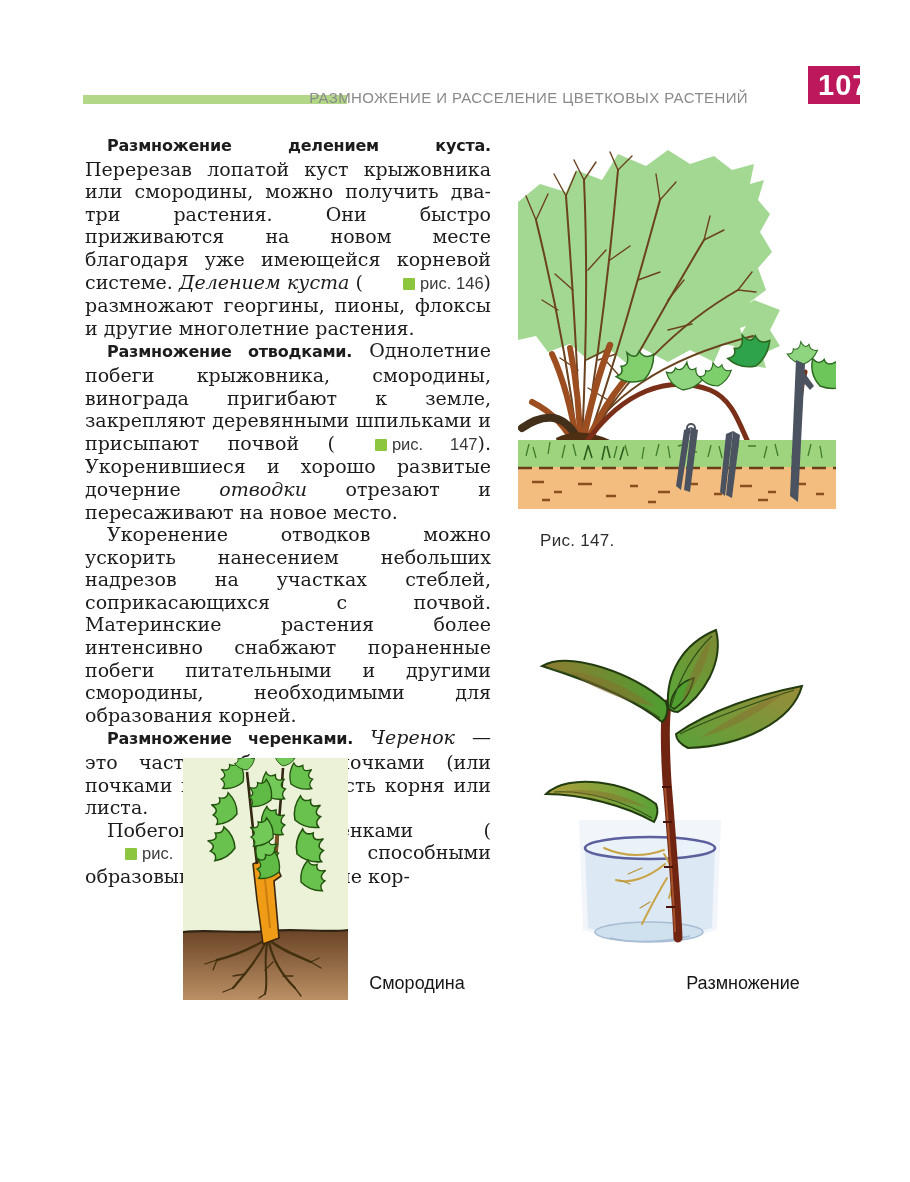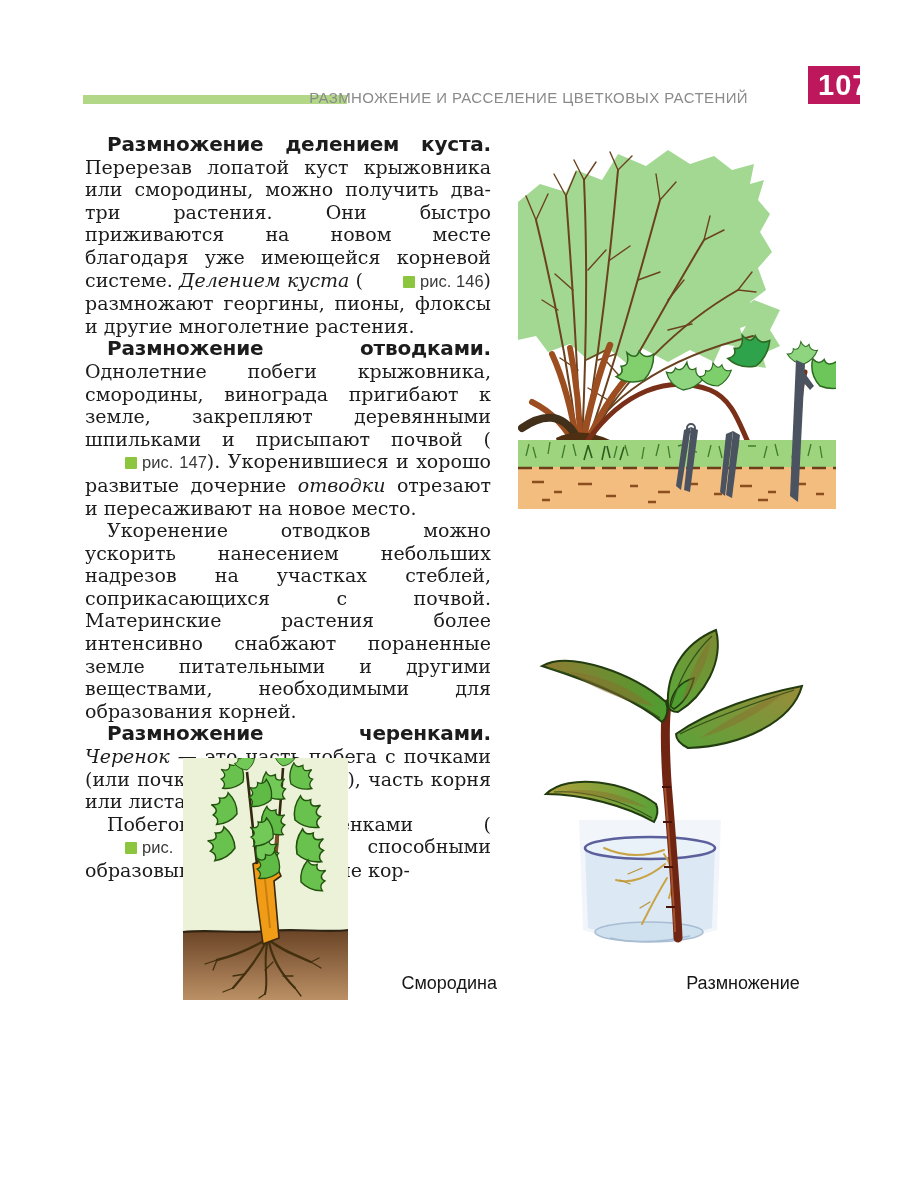--- a/index.html
+++ b/index.html
@@ -9,55 +9,55 @@
   .hdr-bar{position:absolute;left:83px;top:95px;width:264px;height:9px;background:#b2d786;}
   .hdr-title{position:absolute;top:89px;right:112px;font-family:"Liberation Sans",sans-serif;
              font-size:15px;color:#8a8a8a;letter-spacing:.4px;white-space:nowrap;}
   .pagenum{position:absolute;top:66px;left:808px;width:102px;height:38px;background:#b2d786;
            color:#fff;font-family:"Liberation Sans",sans-serif;font-weight:bold;font-size:29px;
            line-height:38px;padding-left:10px;box-sizing:border-box;letter-spacing:1px;}
   
   .body-text{position:absolute;left:85px;top:133px;width:406px;font-size:19px;line-height:22.6px;
              color:#1c1c1c;text-align:justify;}
   .para{margin:0;text-indent:22px;}
-  .run-lead{font-family:"DejaVu Sans",sans-serif;font-weight:bold;font-size:20px;letter-spacing:-.2px;}
+  .run-lead{font-family:"DejaVu Sans",sans-serif;font-weight:bold;font-size:16px;letter-spacing:-.2px;}
   .run-italic{font-style:italic;}
   .figref{white-space:nowrap;padding-left:40px;}
   .figsq{display:inline-block;width:12px;height:12px;background:#8cc63f;margin-right:5px;
          vertical-align:-1px;border-radius:1px;}
   .figreftext{font-family:"Liberation Sans",sans-serif;font-size:16.5px;color:#3a3a3a;}
   
   .fig147{position:absolute;left:518px;top:140px;}
   .figTrad{position:absolute;left:530px;top:622px;}
   .figSmor{position:absolute;left:183px;top:758px;}
   .fig147cap{position:absolute;left:540px;top:531px;width:260px;font-family:"Liberation Sans",sans-serif;}
   .capnum{font-size:17px;color:#2e2e2e;letter-spacing:.3px;}
   .capbold{font-weight:bold;font-size:18px;color:#111;line-height:26px;margin-top:5px;}
   .plantlbl{position:absolute;top:973px;font-family:"Liberation Sans",sans-serif;font-size:18px;
             color:#161616;text-align:center;}
-  #lblSmor{left:375px;width:122px;text-align:right;}
+  #lblSmor{left:356px;width:122px;}
   #lblTrad{left:676px;width:134px;}
   .fig148cap{position:absolute;left:85px;top:1029px;font-family:"Liberation Sans",sans-serif;
              font-size:18px;color:#161616;white-space:nowrap;}
   .fig148cap .lbl{font-weight:normal;color:#2e2e2e;margin-right:6px;}
   .fig148cap .cap{font-weight:bold;}
 </style>
 </head>
 <body>
 
 <div class="page">
 
   <div class="hdr-bar" style="background: rgb(178, 215, 134);"></div>
   <div class="hdr-title">РАЗМНОЖЕНИЕ И РАССЕЛЕНИЕ ЦВЕТКОВЫХ РАСТЕНИЙ</div>
   <div class="pagenum" style="background: #be185d;">107</div>
 
   <div class="body-text">
       <p class="para"><span class="run-lead">Размножение делением куста.</span><span class="run-text"> Перерезав лопатой куст крыжовника или смородины, можно получить два-три растения. Они быстро приживаются на новом месте благодаря уже имеющейся корневой системе. </span><span class="run-italic">Делением куста</span><span class="run-text"> (</span><span class="figref"><span class="figsq" style="background: rgb(140, 198, 63);"></span><span class="figreftext">рис. 146</span></span><span class="run-text">) размножают георгины, пионы, флоксы и другие многолетние растения.</span></p>
       <p class="para"><span class="run-lead">Размножение отводками.</span><span class="run-text"> Однолетние побеги крыжовника, смородины, винограда пригибают к земле, закрепляют деревянными шпильками и присыпают почвой (</span><span class="figref"><span class="figsq" style="background: rgb(140, 198, 63);"></span><span class="figreftext">рис. 147</span></span><span class="run-text">). Укоренившиеся и хорошо развитые дочерние </span><span class="run-italic">отводки</span><span class="run-text"> отрезают и пересаживают на новое место.</span></p>
-      <p class="para"><span class="run-text">Укоренение отводков можно ускорить нанесением небольших надрезов на участках стеблей, соприкасающихся с почвой. Материнские растения более интенсивно снабжают пораненные земле питательными и другими веществами, необходимыми для образования корней.</span></p>
+      <p class="para"><span class="run-text">Укоренение отводков можно ускорить нанесением небольших надрезов на участках стеблей, соприкасающихся с почвой. Материнские растения более интенсивно снабжают пораненные побеги питательными и другими смородины, необходимыми для образования корней.</span></p>
       <p class="para"><span class="run-lead">Размножение черенками.</span><span class="run-text"> </span><span class="run-italic">Черенок</span><span class="run-text"> — это часть побега с почками (или почками и листьями), часть корня или листа.</span></p>
       <p class="para"><span class="run-text">Побеговыми черенками (</span><span class="figref"><span class="figsq" style="background: rgb(140, 198, 63);"></span><span class="figreftext">рис. 148</span></span><span class="run-text">), способными образовывать придаточные кор-</span></p>
     </div>
 
   <svg class="fig147" width="318" height="372" viewBox="0 0 318 372" xmlns="http://www.w3.org/2000/svg">
     <defs>
       <path id="lfC" d="M0,0 Q-14,-2 -20,-14 Q-12,-13 -12,-20 Q-5,-16 -2,-28 Q2,-18 8,-24 Q9,-15 18,-16 Q12,-4 0,0 Z" stroke="#2d6b22" stroke-width="1.3"></path>
     </defs>
     <g>
       <path fill="#a3d893" d="M0,62 L22,44 L48,52 L58,30 L84,40 L100,14 L128,26 L150,10 L172,24 L196,16 L214,30 L236,24 L232,44 L246,40 L240,60 L252,74 L242,92 L254,112 L240,128 L248,150 L232,162 L240,182 L222,188 L228,208 L204,204 L196,222 L172,210 L150,222 L124,208 L112,226 L92,210 L70,220 L52,204 L30,212 L18,196 L0,200 Z"></path>
@@ -104,20 +104,21 @@
       <path d="M173,287 L180,290 L172,352 L166,350 Z"></path>
       <circle cx="173" cy="288" r="4" fill="none" stroke="#4b5360" stroke-width="2"></circle>
       <path d="M208,294 L215,291 L207,356 L202,352 Z"></path>
       <path d="M215,291 L222,295 L214,358 L208,355 Z"></path>
       <path d="M278,220 L287,224 L280,362 L272,356 Z"></path>
       <path d="M283,228 L296,246 L292,250 L280,236 Z"></path>
     </g>
   </svg>
 
   <div class="fig147cap">
+    <div class="capnum">Рис. 147.</div>
   </div>
 
   <svg class="figSmor" width="165" height="242" viewBox="0 0 165 242" xmlns="http://www.w3.org/2000/svg">
     <defs>
       <linearGradient id="soilG" x1="0" y1="0" x2="0" y2="1">
         <stop offset="0" stop-color="#6b4527"></stop>
           <stop offset="1" stop-color="#bb9065"></stop>
       </linearGradient>
       <path id="lfS" d="M0,0 Q-9,-3 -13,-12 Q-8,-11 -7,-17 Q-2,-13 0,-21 Q2,-13 7,-17 Q8,-11 13,-12 Q9,-3 0,0 Z" stroke="#23520f" stroke-width="1.1"></path>
     </defs>

